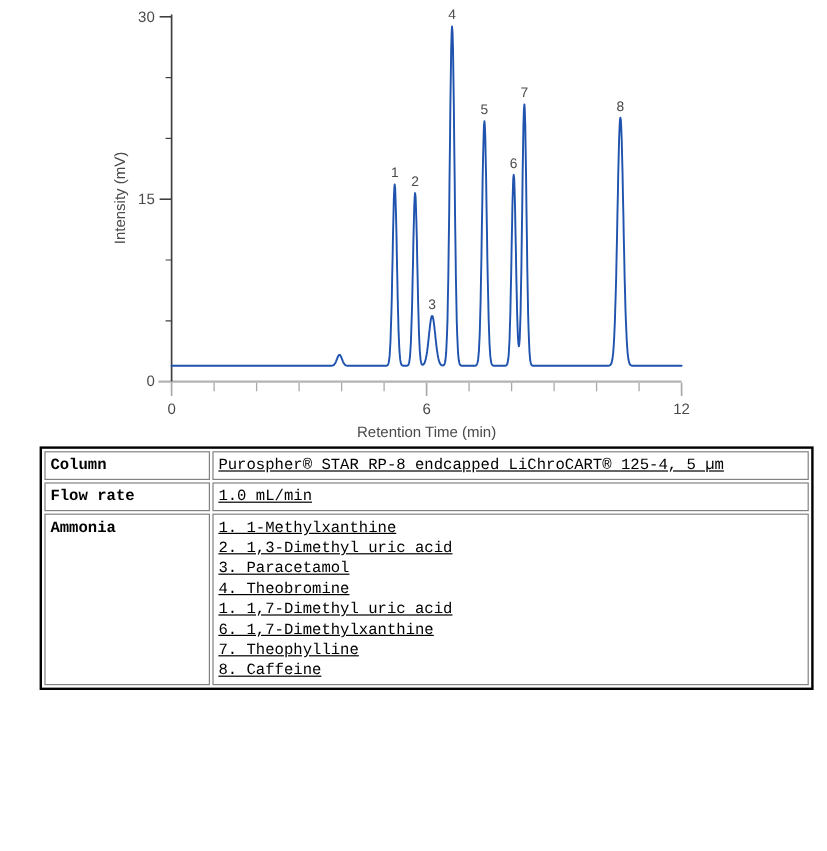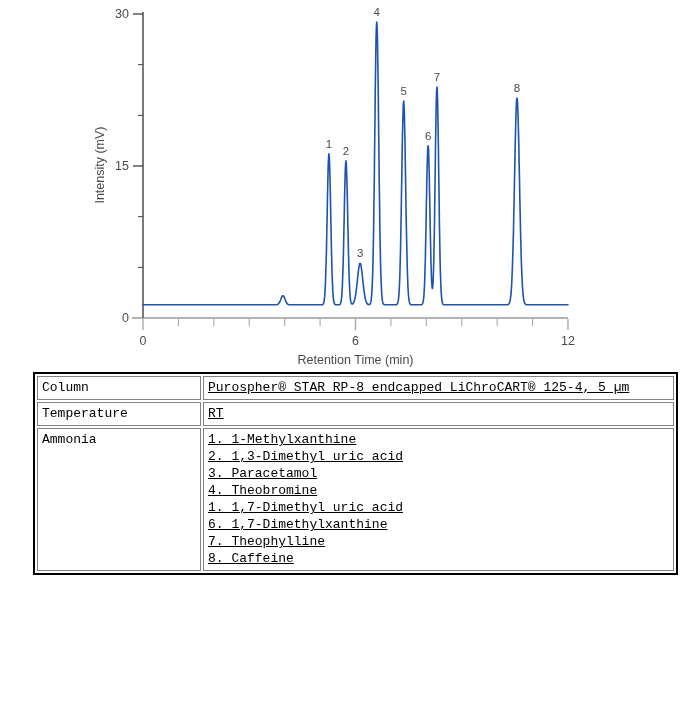--- a/index.html
+++ b/index.html
@@ -14,21 +14,21 @@
   #spec-table {
     border-collapse: separate; border-spacing: 2px;
     border: 2px solid #000000; background: #ffffff;
     margin-left: 33px; width: 645px; table-layout: fixed;
     font-family: "Liberation Mono", monospace; font-size: 13px; color: #000000;
   }
   #spec-table td {
     border: 1px solid #828282; padding: 2px 4px 3px;
     vertical-align: top; line-height: 17px; background: #ffffff;
   }
-  #spec-table td.lbl { font-weight: normal; width: 164px; }
+  #spec-table td.lbl { font-weight: bold; width: 138px; }
   #spec-table td.val div { white-space: pre; text-decoration: underline; }
 </style>
 </head>
 <body>
 
 <div id="chart-wrap">
   <svg id="chart-svg" width="689" height="372" viewBox="0 0 689 372">
       <line x1="132" y1="318" x2="568" y2="318" stroke="#b3b3b3" stroke-width="2"></line>
       <line x1="143" y1="319" x2="143" y2="330" stroke="#a9a9a9" stroke-width="1.4"></line>
       <line x1="178.41666666666666" y1="319" x2="178.41666666666666" y2="326" stroke="#a9a9a9" stroke-width="1.1"></line>
@@ -72,23 +72,23 @@
 
 <table id="spec-table">
   <tbody id="spec-rows">
       <tr>
         <td class="lbl">Column</td>
         <td class="val">
           <div>Purospher® STAR RP-8 endcapped LiChroCART® 125-4, 5 µm</div>
         </td>
       </tr>
       <tr>
-        <td class="lbl">Temperature</td>
+        <td class="lbl">Flow rate</td>
         <td class="val">
-          <div>RT</div>
+          <div>1.0 mL/min</div>
         </td>
       </tr>
       <tr>
         <td class="lbl">Ammonia</td>
         <td class="val">
           <div>1. 1-Methylxanthine</div>
           <div>2. 1,3-Dimethyl uric acid</div>
           <div>3. Paracetamol</div>
           <div>4. Theobromine</div>
           <div>1. 1,7-Dimethyl uric acid</div>

